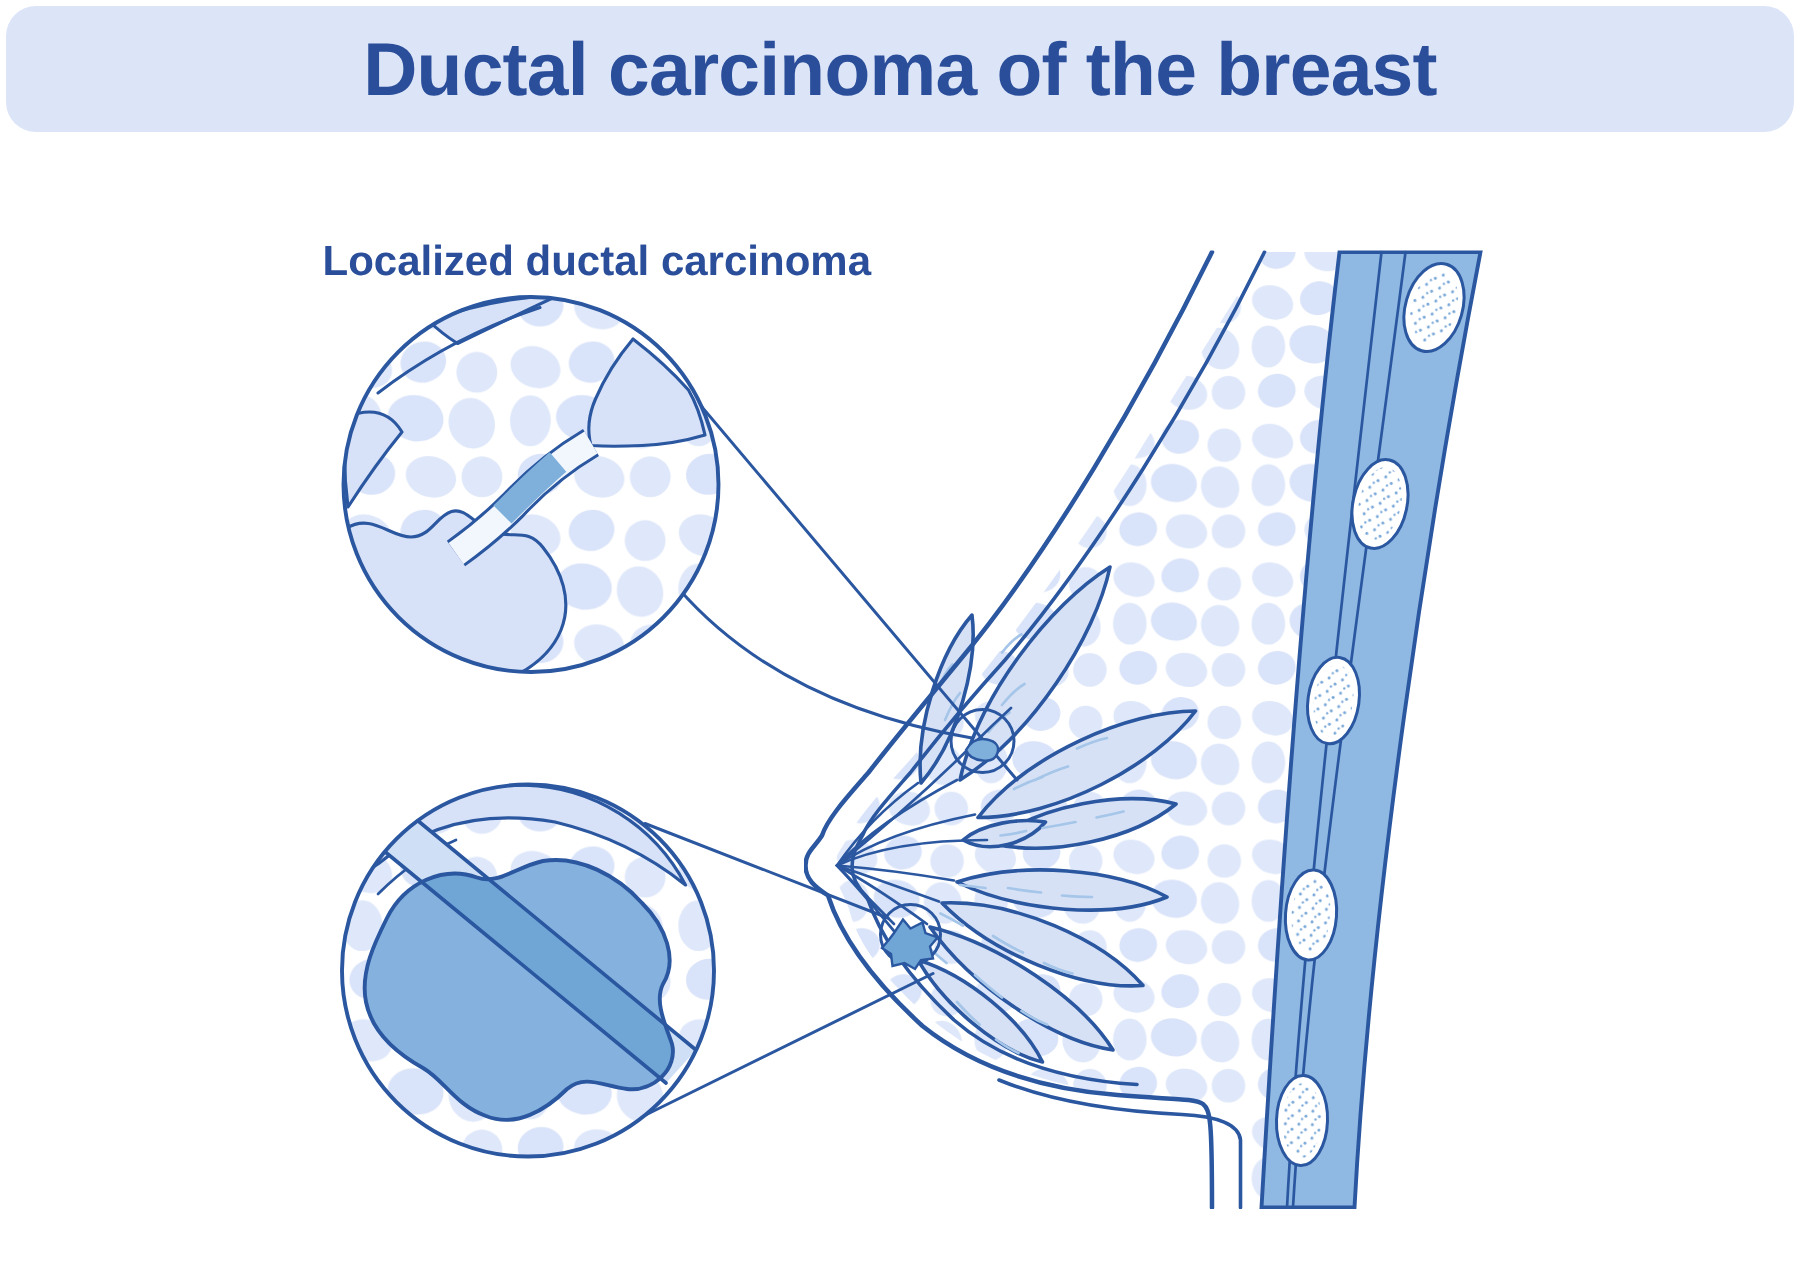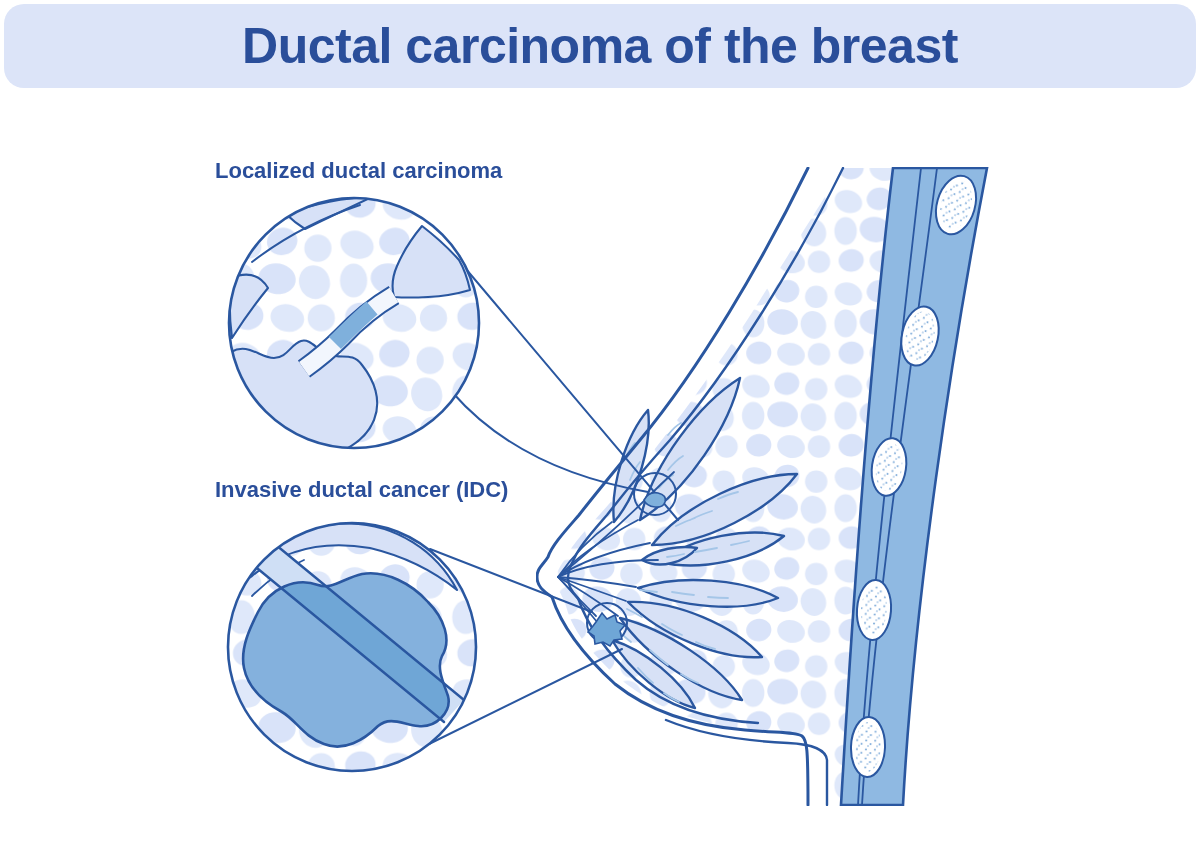--- a/index.html
+++ b/index.html
@@ -2,21 +2,21 @@
 <html><head>
 <meta charset="utf-8">
 <style>
   html,body{margin:0;padding:0;background:#ffffff;}
   body{width:1200px;height:857px;position:relative;font-family:"Liberation Sans",sans-serif;overflow:hidden;}
   .banner{position:absolute;left:4px;top:4px;right:4px;height:84px;background:#dce4f8;border-radius:20px;
           display:flex;align-items:center;justify-content:center;}
   .banner h1{margin:0;font-size:50px;font-weight:600;color:#2a4e9a;letter-spacing:-0.5px;}
   .stage{position:absolute;left:0;top:0;width:1200px;height:857px;}
   svg{position:absolute;left:0;top:0;}
-  .inset-label{position:absolute;font-size:22px;font-weight:600;color:#2a4e9a;white-space:nowrap;}
+  .inset-label{position:absolute;font-size:28px;font-weight:600;color:#2a4e9a;white-space:nowrap;}
   .lbl-1{left:215px;top:158px;}
   .lbl-2{left:215px;top:477px;}
   
   .ln{fill:none;stroke:#2a57a0;stroke-width:2.6;stroke-linecap:round;stroke-linejoin:round;}
   .lnthin{fill:none;stroke:#2a57a0;stroke-width:1.8;stroke-linecap:round;}
   .lncall{fill:none;stroke:#2a57a0;stroke-width:2;stroke-linecap:round;}
   .lobe{fill:#d7e1f6;stroke:#2a57a0;stroke-width:2.4;stroke-linejoin:round;}
   .sq{fill:none;stroke:#a5c6e8;stroke-width:1.8;stroke-linecap:round;}
   .lightfill{fill:#d7e1f7;stroke:#2a57a0;stroke-width:2.1;stroke-linejoin:round;}
 </style>
@@ -215,18 +215,17 @@
         <path d="M258,612 C270,588 296,577 318,585 C332,590 344,578 362,574 C386,570 412,584 428,602
                  C444,618 452,640 442,656 C436,668 444,684 448,696 C452,712 436,728 418,726
                  C402,724 390,716 378,726 C364,740 344,752 324,744 C304,737 296,720 282,712
                  C264,702 248,688 244,668 C240,648 250,628 258,612 Z" fill="none" stroke="#2a57a0" stroke-width="2.6"></path>
       </g>
       <circle cx="352" cy="647" r="124" fill="none" stroke="#2a57a0" stroke-width="2.6"></circle>
     </g>
   </svg>
 
   <div class="inset-label lbl-1">Localized ductal carcinoma</div>
-  <div class="inset-label lbl-2">Invasive ductal cancer (IDC)</div>
 </div>
 
 <div class="banner">
   <h1>Ductal carcinoma of the breast</h1>
 </div>
 
 </body></html>

